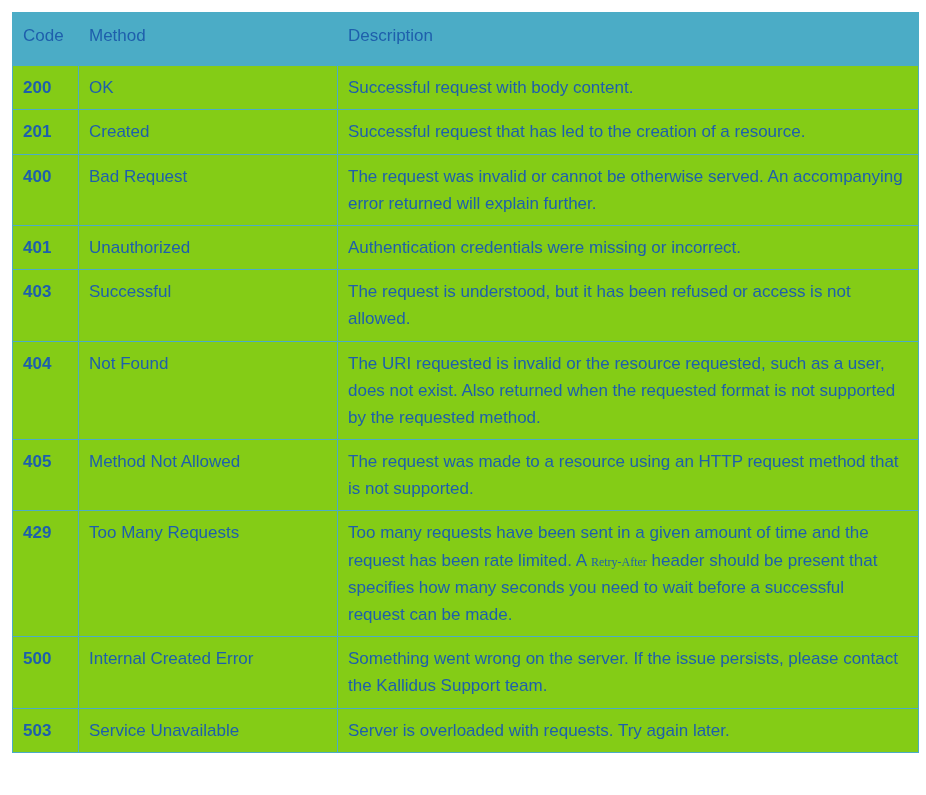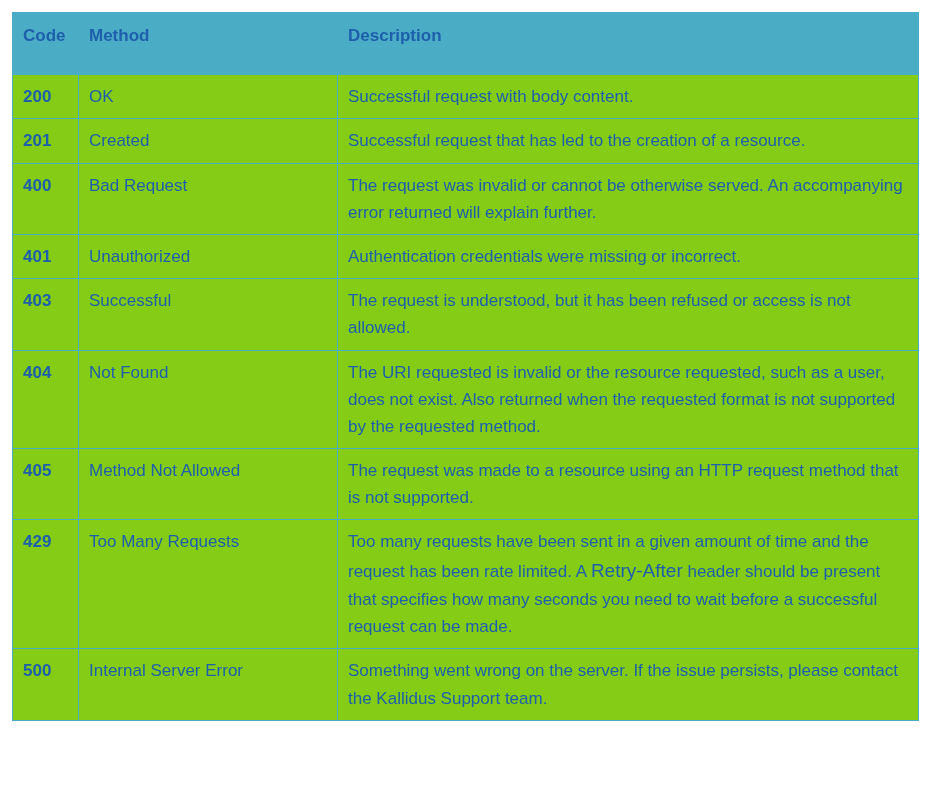--- a/index.html
+++ b/index.html
@@ -35,33 +35,33 @@
     color: var(--blue);
     font-size: 17px;
     line-height: 1.6;
     text-align: left;
     vertical-align: top;
     padding: 8px 14px 8px 10px;
   }
   table.status-table thead th {
     background: var(--teal);
     border-color: var(--teal);
-    font-weight: bold;
+    font-weight: normal;
     padding-top: 9px;
-    padding-bottom: 25px;
+    padding-bottom: 16px;
   }
   table.status-table td.cell-code {
     font-weight: bold;
   }
   table.status-table tbody td {
     background: #84cc16;
   }
   .mono {
-    font-family: Liberation Sans, sans-serif;
-    font-size: 19px;
+    font-family: Liberation Serif, serif;
+    font-size: 12px;
   }
 </style>
 </head>
 <body>
 
 <div class="page">
   <table class="status-table">
     <colgroup>
       <col class="col-code">
       <col class="col-status">
@@ -110,18 +110,23 @@
           <td class="cell-status">Method Not Allowed</td>
           <td class="cell-description"><span>The request was made to a resource using an HTTP request method that is not supported.</span></td>
         </tr>
         <tr>
           <td class="cell-code">429</td>
           <td class="cell-status">Too Many Requests</td>
           <td class="cell-description"><span>Too many requests have been sent in a given amount of time and the request has been rate limited. A </span><span class="mono">Retry-After</span><span> header should be present that specifies how many seconds you need to wait before a successful request can be made.</span></td>
         </tr>
         <tr>
           <td class="cell-code">500</td>
-          <td class="cell-status">Internal Server Error</td>
+          <td class="cell-status">Internal Created Error</td>
           <td class="cell-description"><span>Something went wrong on the server. If the issue persists, please contact the Kallidus Support team.</span></td>
+        </tr>
+        <tr>
+          <td class="cell-code">503</td>
+          <td class="cell-status">Service Unavailable</td>
+          <td class="cell-description"><span>Server is overloaded with requests. Try again later.</span></td>
         </tr>
       </tbody>
   </table>
 </div>
 
 </body></html>

